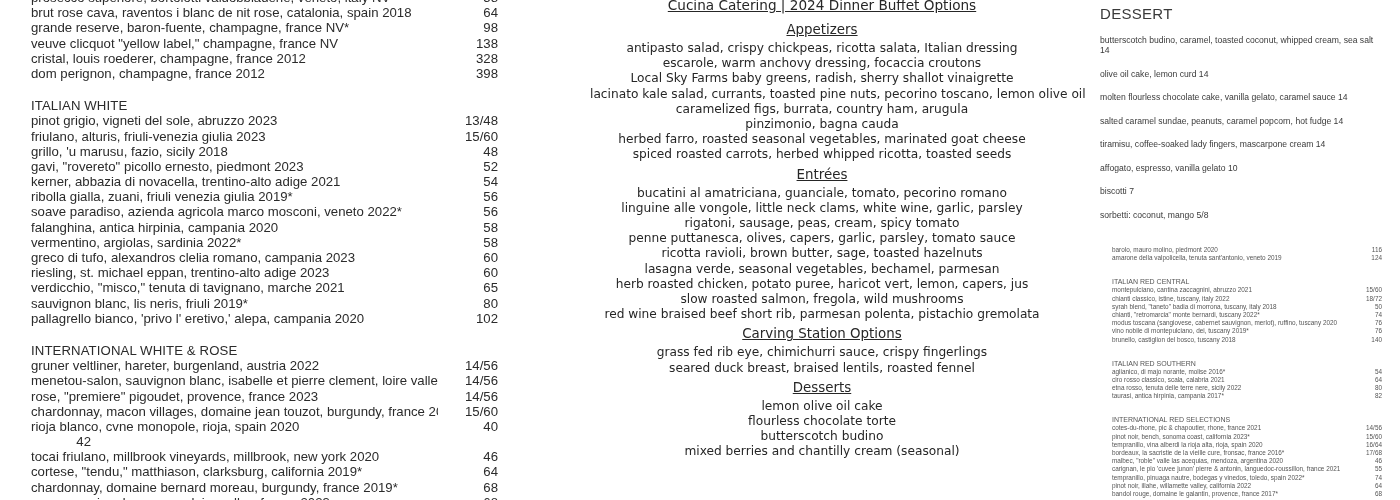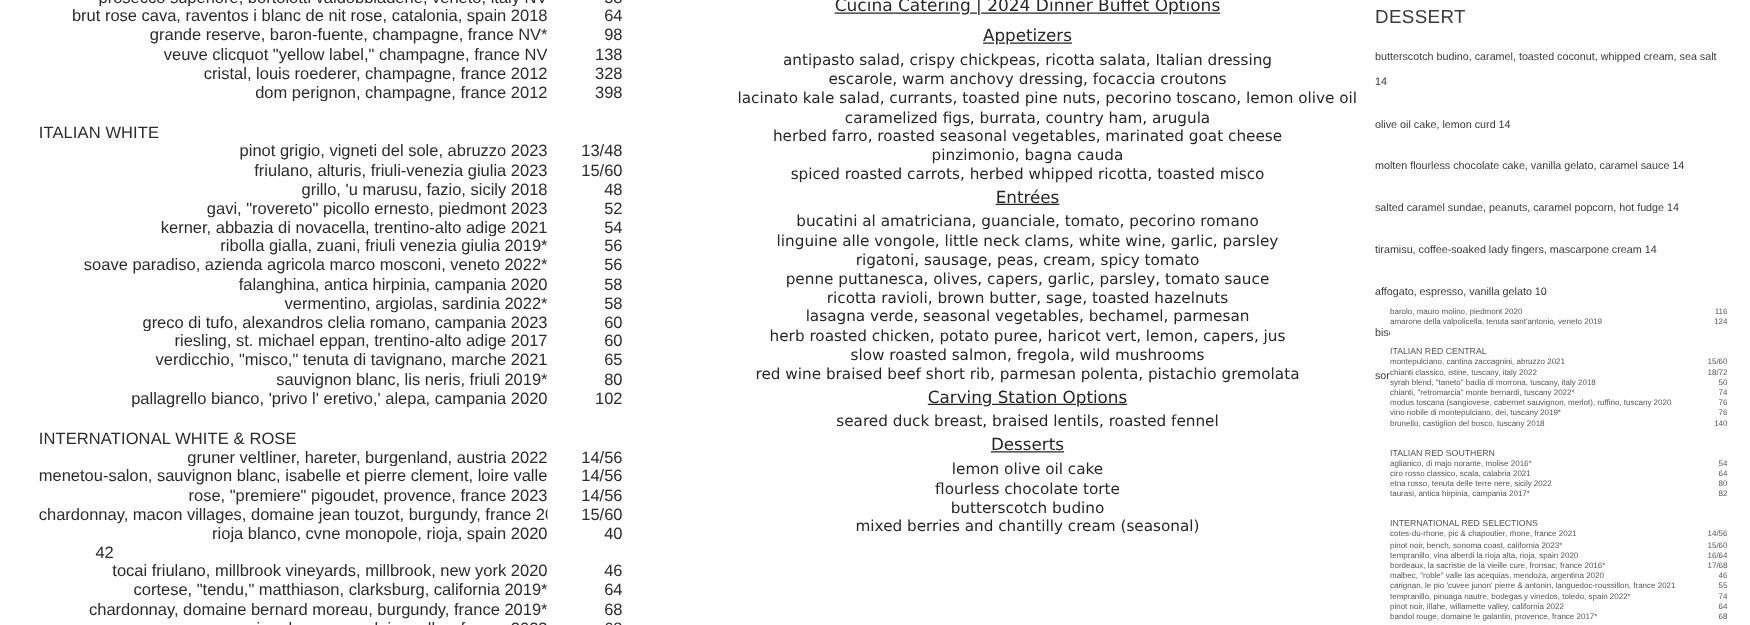--- a/index.html
+++ b/index.html
@@ -6,39 +6,39 @@
   body { width: 1400px; height: 500px; overflow: hidden; position: relative; color: #2a2a2a; }
 
   
   .wine-left {
     position: absolute; left: 0; top: -10px; width: 510px;
     font-family: "Liberation Sans", sans-serif; font-size: 13.2px; color: #2b2b2b;
   }
   .wine-left .section { margin-bottom: 17px; }
   .wine-left .section-title { padding-left: 31px; height: 15.2px; line-height: 15.2px; letter-spacing: 0.1px; }
   .wine-row { display: flex; height: 15.2px; line-height: 15.2px; padding-left: 31px; padding-right: 12px; white-space: nowrap; }
-  .wine-row .wine-name { flex: 1; overflow: hidden; text-align: right; }
+  .wine-row .wine-name { flex: 1; overflow: hidden; }
   .wine-row .wine-price { width: 60px; text-align: right; }
 
   
   .buffet {
     position: absolute; left: 590px; top: -6px; width: 464px; text-align: center;
     font-family: "DejaVu Sans", sans-serif; color: #262626;
   }
   .buffet .title { font-size: 13.6px; text-decoration: underline; line-height: 22px; margin-bottom: 4px; }
   .buffet .cat-heading { font-size: 13.4px; text-decoration: underline; line-height: 20px; margin-top: 2px; margin-bottom: 1px; }
   .buffet .dish { font-size: 12.2px; line-height: 15.2px; white-space: nowrap; }
 
   
   .dessert {
     position: absolute; left: 1100px; top: 0; width: 285px;
     font-family: "Liberation Sans", sans-serif; color: #3a3a3a;
   }
   .dessert .heading { font-size: 15px; margin-top: 5px; margin-bottom: 13px; letter-spacing: 0.3px; }
-  .dessert .item { font-size: 8.6px; line-height: 20px; margin-bottom: 13.5px; }
+  .dessert .item { font-size: 8.6px; line-height: 10px; margin-bottom: 13.5px; }
 
   .wine-right {
     position: absolute; left: 1112px; top: 246px; width: 270px;
     font-family: "Liberation Sans", sans-serif; font-size: 6.4px; color: #555;
     background: #ffffff;
   }
   .wine-right .section { margin-bottom: 15px; }
   .wine-right .section-title { font-size: 7px; height: 9px; line-height: 9px; }
   .wr-row { display: flex; height: 8.2px; line-height: 8.2px; white-space: nowrap; }
   .wr-row .wine-name { flex: 1; overflow: hidden; }
@@ -110,21 +110,21 @@
       </div>
     <div class="wine-row">
         <span class="wine-name">vermentino, argiolas, sardinia  2022*</span>
         <span class="wine-price">58</span>
       </div>
     <div class="wine-row">
         <span class="wine-name">greco di tufo, alexandros clelia romano, campania  2023</span>
         <span class="wine-price">60</span>
       </div>
     <div class="wine-row">
-        <span class="wine-name">riesling, st. michael eppan, trentino-alto adige  2017</span>
+        <span class="wine-name">riesling, st. michael eppan, trentino-alto adige  2023</span>
         <span class="wine-price">60</span>
       </div>
     <div class="wine-row">
         <span class="wine-name">verdicchio, "misco," tenuta di tavignano, marche  2021</span>
         <span class="wine-price">65</span>
       </div>
     <div class="wine-row">
         <span class="wine-name">sauvignon blanc, lis neris, friuli  2019*</span>
         <span class="wine-price">80</span>
       </div>
@@ -177,38 +177,40 @@
 
   </div>
 </div>
 
 <div class="buffet">
   <div class="title">Cucina Catering | 2024 Dinner Buffet Options</div>
 
   <div class="cat-heading">Appetizers</div>
   <div class="dish">antipasto salad, crispy chickpeas, ricotta salata, Italian dressing</div>
   <div class="dish">escarole, warm anchovy dressing, focaccia croutons</div>
+  <div class="dish">Local Sky Farms baby greens, radish, sherry shallot vinaigrette</div>
   <div class="dish">lacinato kale salad, currants, toasted pine nuts, pecorino toscano, lemon olive oil</div>
   <div class="dish">caramelized figs, burrata, country ham, arugula</div>
+  <div class="dish">pinzimonio, bagna cauda</div>
   <div class="dish">herbed farro, roasted seasonal vegetables, marinated goat cheese</div>
-  <div class="dish">pinzimonio, bagna cauda</div>
-  <div class="dish">spiced roasted carrots, herbed whipped ricotta, toasted misco</div>
+  <div class="dish">spiced roasted carrots, herbed whipped ricotta, toasted seeds</div>
 
   <div class="cat-heading">Entrées</div>
   <div class="dish">bucatini al amatriciana, guanciale, tomato, pecorino romano</div>
   <div class="dish">linguine alle vongole, little neck clams, white wine, garlic, parsley</div>
   <div class="dish">rigatoni, sausage, peas, cream, spicy tomato</div>
   <div class="dish">penne puttanesca, olives, capers, garlic, parsley, tomato sauce</div>
   <div class="dish">ricotta ravioli, brown butter, sage, toasted hazelnuts</div>
   <div class="dish">lasagna verde, seasonal vegetables, bechamel, parmesan</div>
   <div class="dish">herb roasted chicken, potato puree, haricot vert, lemon, capers, jus</div>
   <div class="dish">slow roasted salmon, fregola, wild mushrooms</div>
   <div class="dish">red wine braised beef short rib, parmesan polenta, pistachio gremolata</div>
 
   <div class="cat-heading">Carving Station Options</div>
+  <div class="dish">grass fed rib eye, chimichurri sauce, crispy fingerlings</div>
   <div class="dish">seared duck breast, braised lentils, roasted fennel</div>
 
   <div class="cat-heading">Desserts</div>
   <div class="dish">lemon olive oil cake</div>
   <div class="dish">flourless chocolate torte</div>
   <div class="dish">butterscotch budino</div>
   <div class="dish">mixed berries and chantilly cream (seasonal)</div>
 </div>
 
 <div class="dessert">

